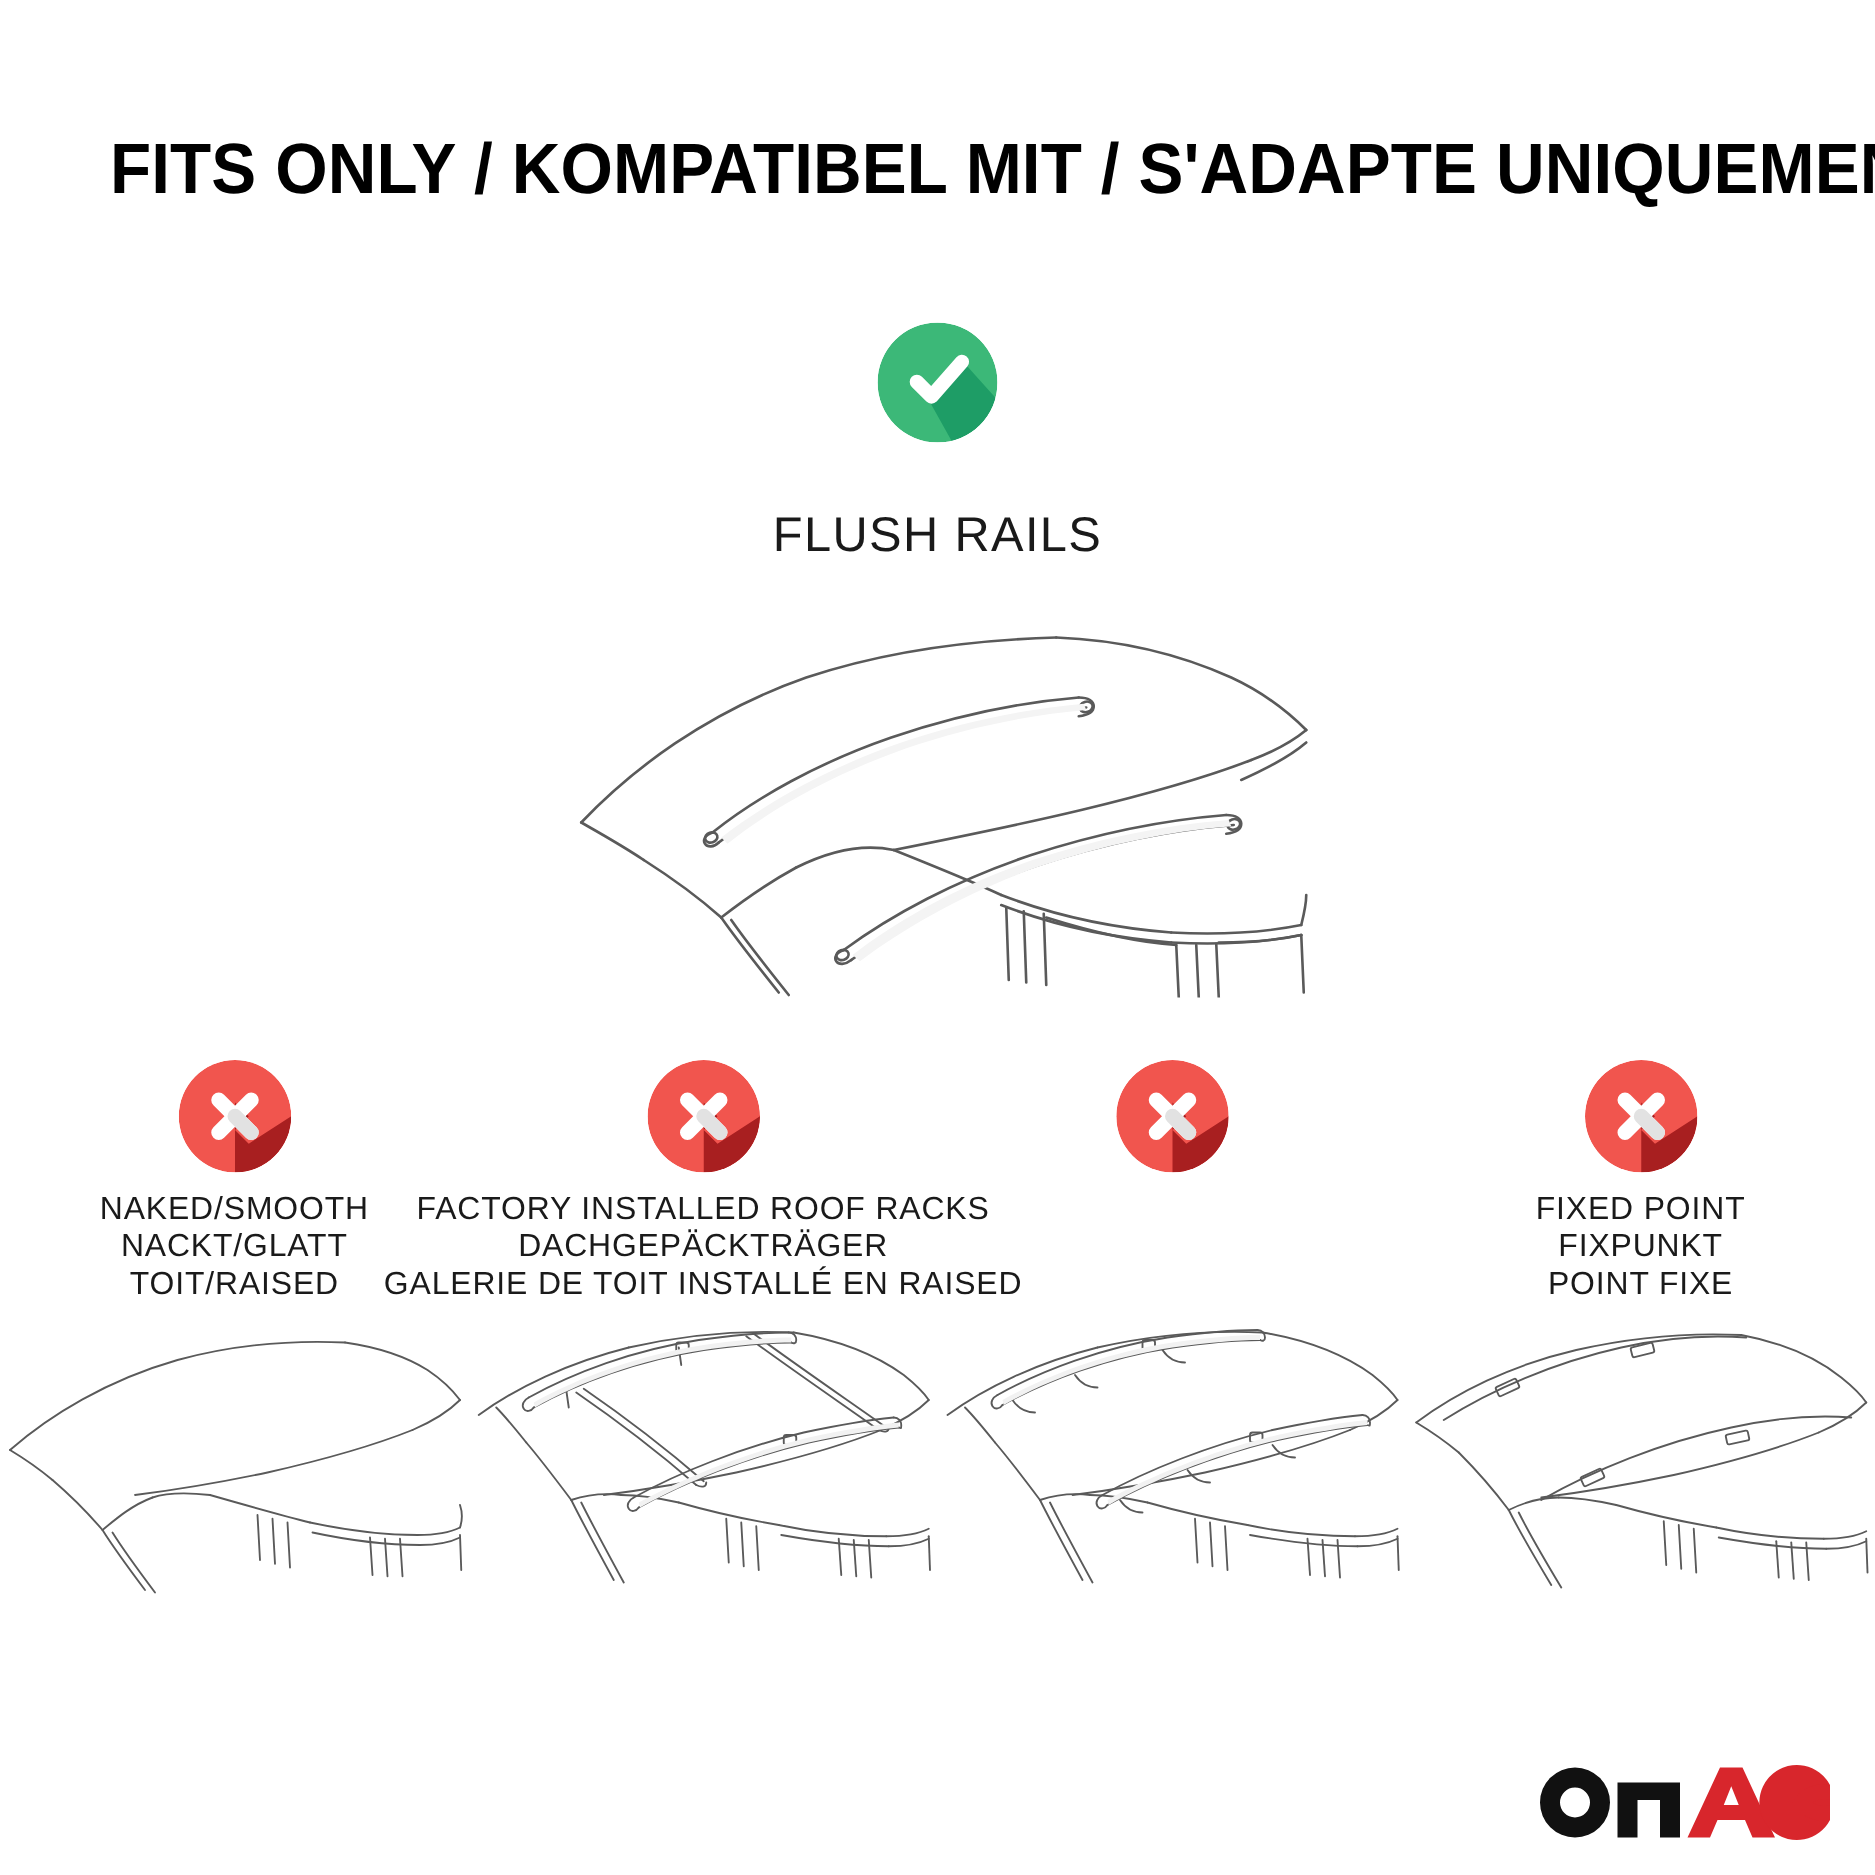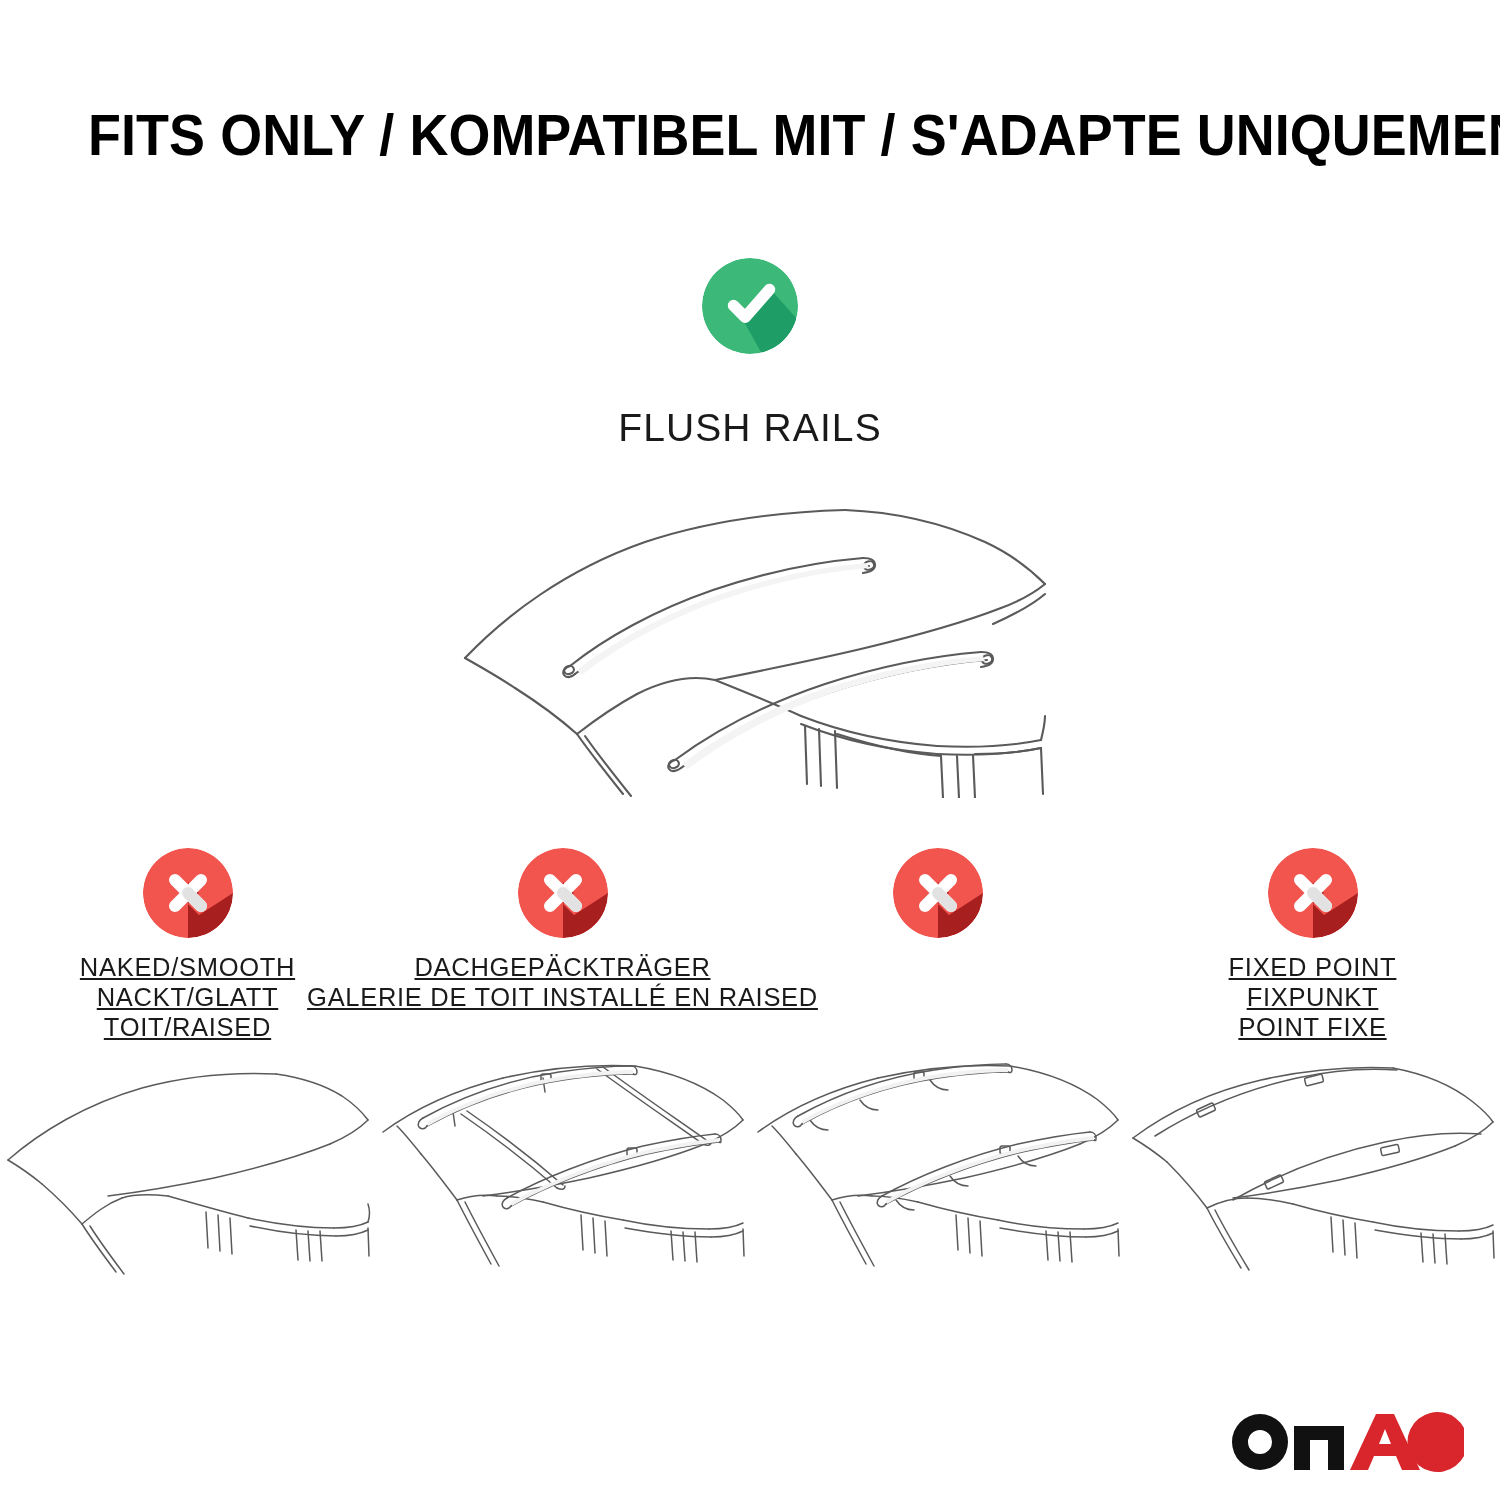--- a/index.html
+++ b/index.html
@@ -94,21 +94,20 @@
   .x-badge { width: 90px; height: 90px; }
 
   .no-caption {
     margin-top: 14px;
     font-size: 25.5px;
     font-weight: 300;
     line-height: 30px;
     letter-spacing: 0.7px;
     text-align: center;
     color: #1a1a1a;
-    text-decoration: underline;
   }
   .no-caption div { white-space: nowrap; }
 
   
   #no-illustrations {
     position: absolute;
     left: 0;
     top: 1052px;
     width: 1500px;
     display: flex;
@@ -260,20 +259,21 @@
           <path d="M45 34 L56 45 L45 56 L56 67 L90 45 L90 90 L45 90 Z" fill="#a81f20"></path>
         </g>
         <g stroke-linecap="round" stroke-width="12">
           <path d="M32 32 L58 58" stroke="#ffffff" fill="none"></path>
           <path d="M58 32 L32 58" stroke="#ffffff" fill="none"></path>
         </g>
         <path d="M45 45 L58 58" stroke="#e2e2e2" stroke-width="12" stroke-linecap="round" fill="none"></path>
       </svg>
     </span>
     <div class="no-caption">
+      <div>FACTORY INSTALLED ROOF RACKS</div>
       <div>DACHGEPÄCKTRÄGER</div>
       <div>GALERIE DE TOIT INSTALLÉ EN RAISED</div>
     </div>
   </div>
 
   <div class="no-col">
     <span class="badge x-badge">
       <svg viewBox="0 0 90 90" width="90" height="90" aria-hidden="true">
         <defs>
             <clipPath id="clipX3">

